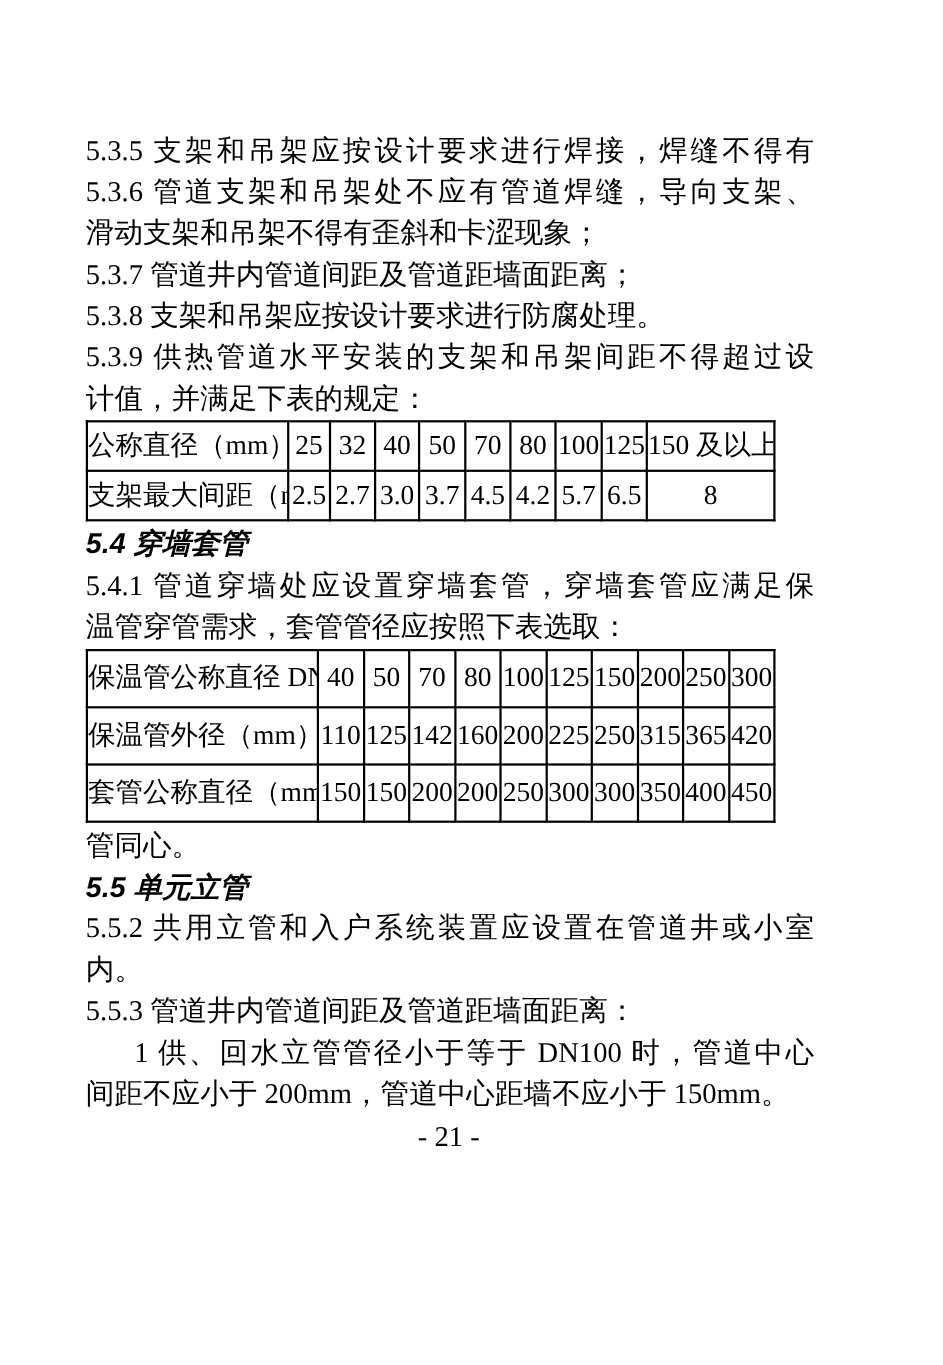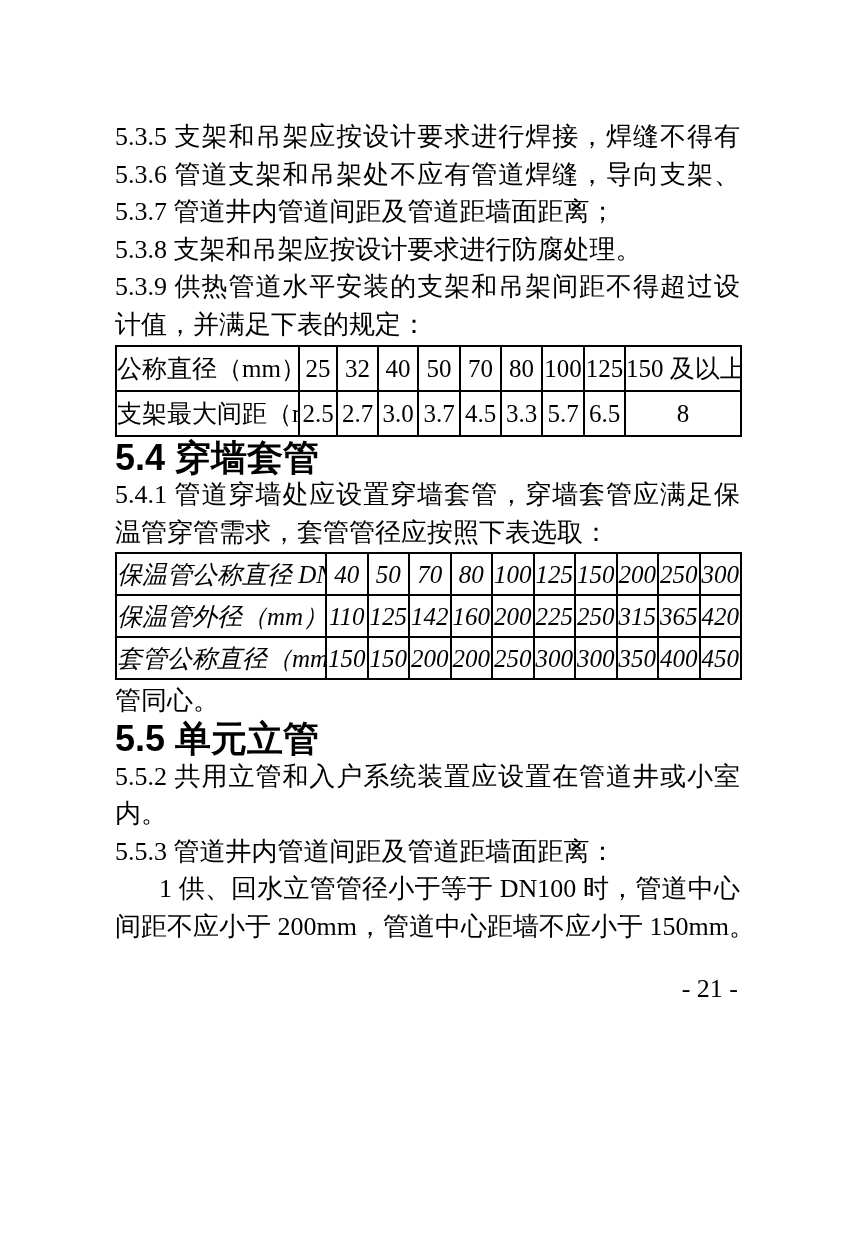--- a/index.html
+++ b/index.html
@@ -4,73 +4,75 @@
 <style>
   * { margin: 0; padding: 0; box-sizing: border-box; }
   html, body { background: #ffffff; }
   .page {
     width: 857px;
     height: 1241px;
     background: #ffffff;
     color: #000000;
     font-family: "Liberation Serif", "DejaVu Serif", serif;
     position: relative;
-    padding: 118px 117px 0 115px;
+    padding: 118px 117px 0 78px;
     overflow: hidden;
   }
   .line {
     font-size: 26px;
     line-height: 37.6px;
     height: 37.6px;
     white-space: nowrap;
     text-align: left;
   }
   .line.j {
     text-align: justify;
     text-align-last: justify;
   }
   .line.heading {
     font-family: "Liberation Sans", "DejaVu Sans", sans-serif;
     font-weight: bold;
-    font-size: 36px;
+    font-size: 26px;
+    font-style: italic;
   }
   .line.indent { padding-left: 44px; }
   table {
     border-collapse: collapse;
     table-layout: fixed;
     width: 625px;
     margin: 1px 0 2px 0;
   }
   td {
     border: 2px solid #000000;
     text-align: center;
     vertical-align: middle;
     font-size: 25px;
     line-height: 1;
     padding: 0;
     overflow: hidden;
     white-space: nowrap;
   }
   table.t1 td { height: 45px; }
-  table.t2 td { height: 42px; font-style: italic; }
+  table.t2 td { height: 52px; }
   .page-num {
-    margin-top: 24px;
-    text-align: right;
+    margin-top: 2px;
+    text-align: center;
     font-size: 26px;
     line-height: 37.6px;
     padding-right: 2px;
   }
 </style>
 </head>
 <body>
 
 <div class="page">
 
   <div class="line j">5.3.5  支架和吊架应按设计要求进行焊接，焊缝不得有</div>
   <div class="line j">5.3.6  管道支架和吊架处不应有管道焊缝，导向支架、</div>
+  <div class="line">滑动支架和吊架不得有歪斜和卡涩现象；</div>
   <div class="line">5.3.7 管道井内管道间距及管道距墙面距离；</div>
   <div class="line">5.3.8 支架和吊架应按设计要求进行防腐处理。</div>
   <div class="line j">5.3.9  供热管道水平安装的支架和吊架间距不得超过设</div>
   <div class="line">计值，并满足下表的规定：</div>
 
   <table class="t1">
     <colgroup>
       <col style="width:183px">
         <col style="width:38px">
         <col style="width:41px">
@@ -95,21 +97,21 @@
       <td>125</td>
       <td>150 及以上</td>
     </tr>
     <tr>
       <td>支架最大间距（m）</td>
       <td>2.5</td>
       <td>2.7</td>
       <td>3.0</td>
       <td>3.7</td>
       <td>4.5</td>
-      <td>3.3</td>
+      <td>4.2</td>
       <td>5.7</td>
       <td>6.5</td>
       <td>8</td>
     </tr>
   </tbody>
     </table>
 
   <div class="line heading">5.4 穿墙套管</div>
   <div class="line j">5.4.1  管道穿墙处应设置穿墙套管，穿墙套管应满足保</div>
   <div class="line">温管穿管需求，套管管径应按照下表选取：</div>

